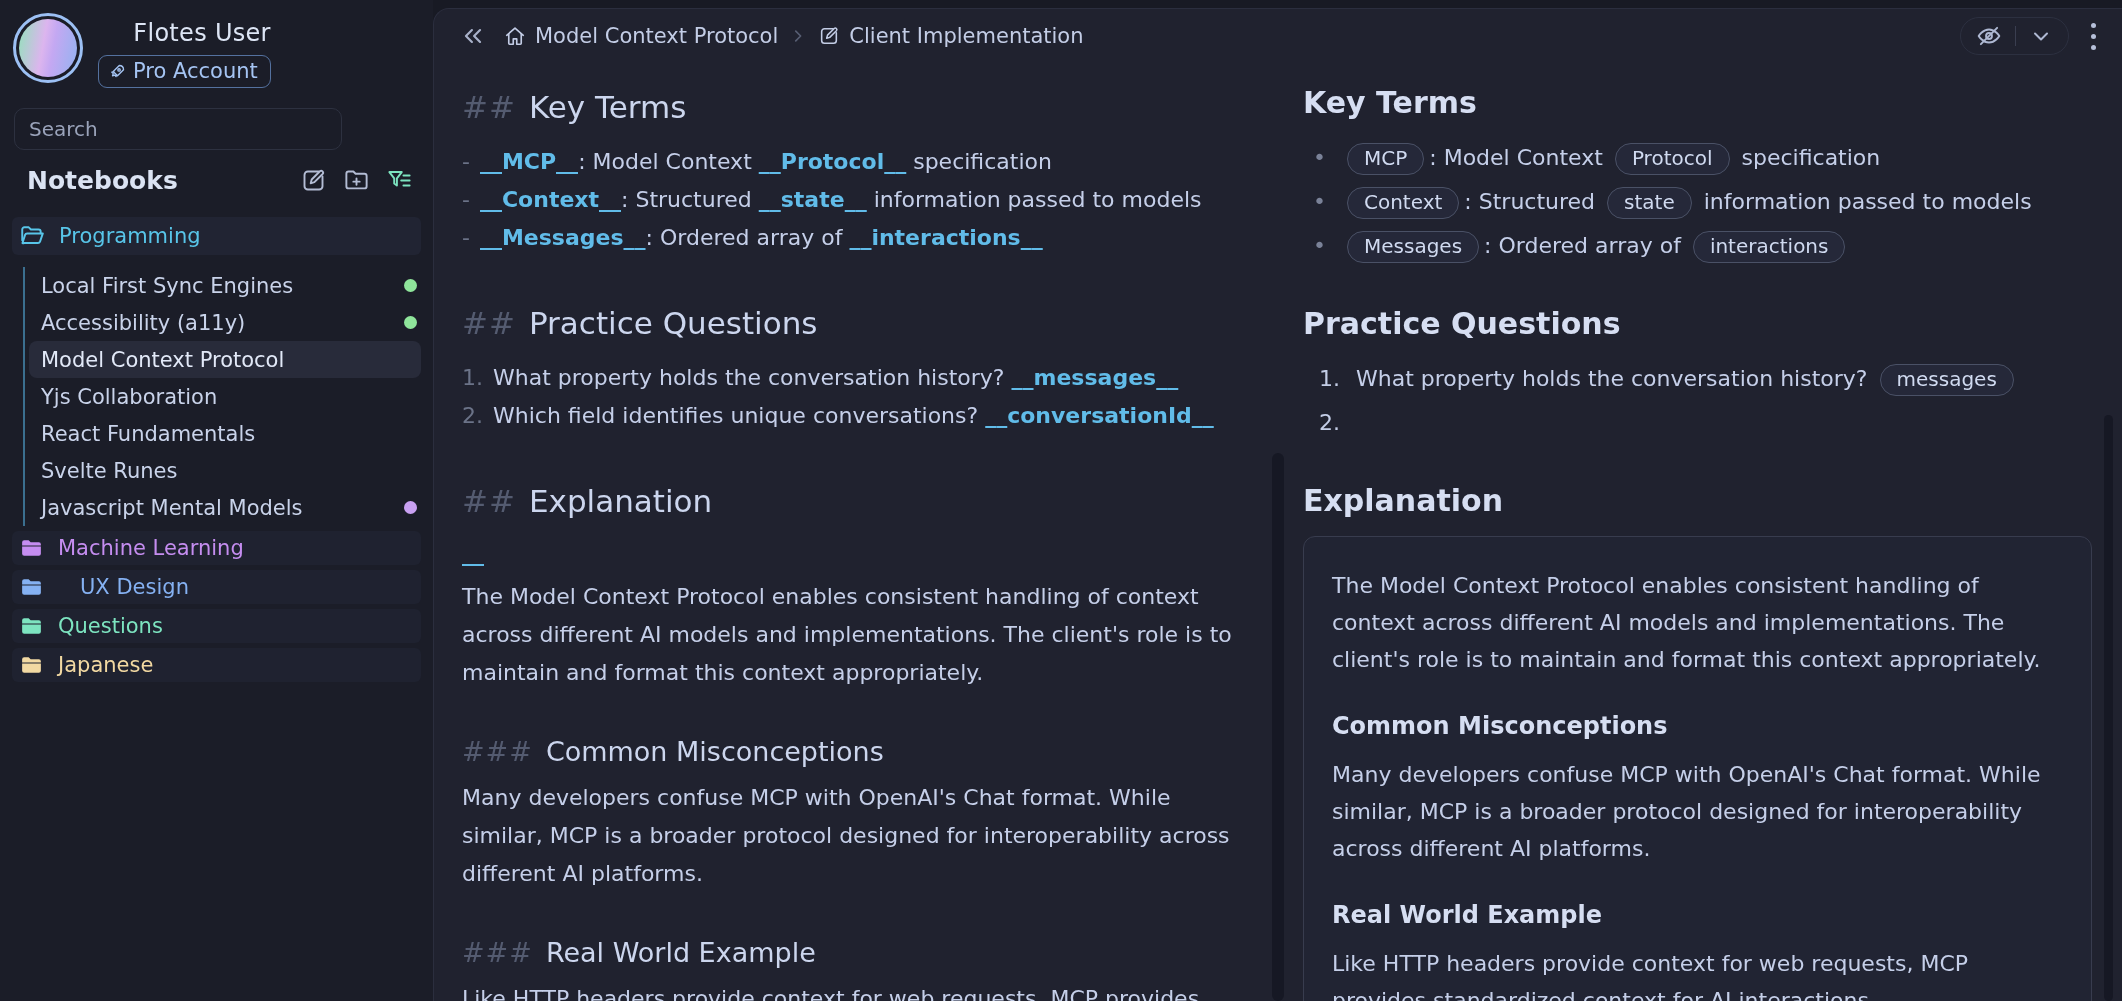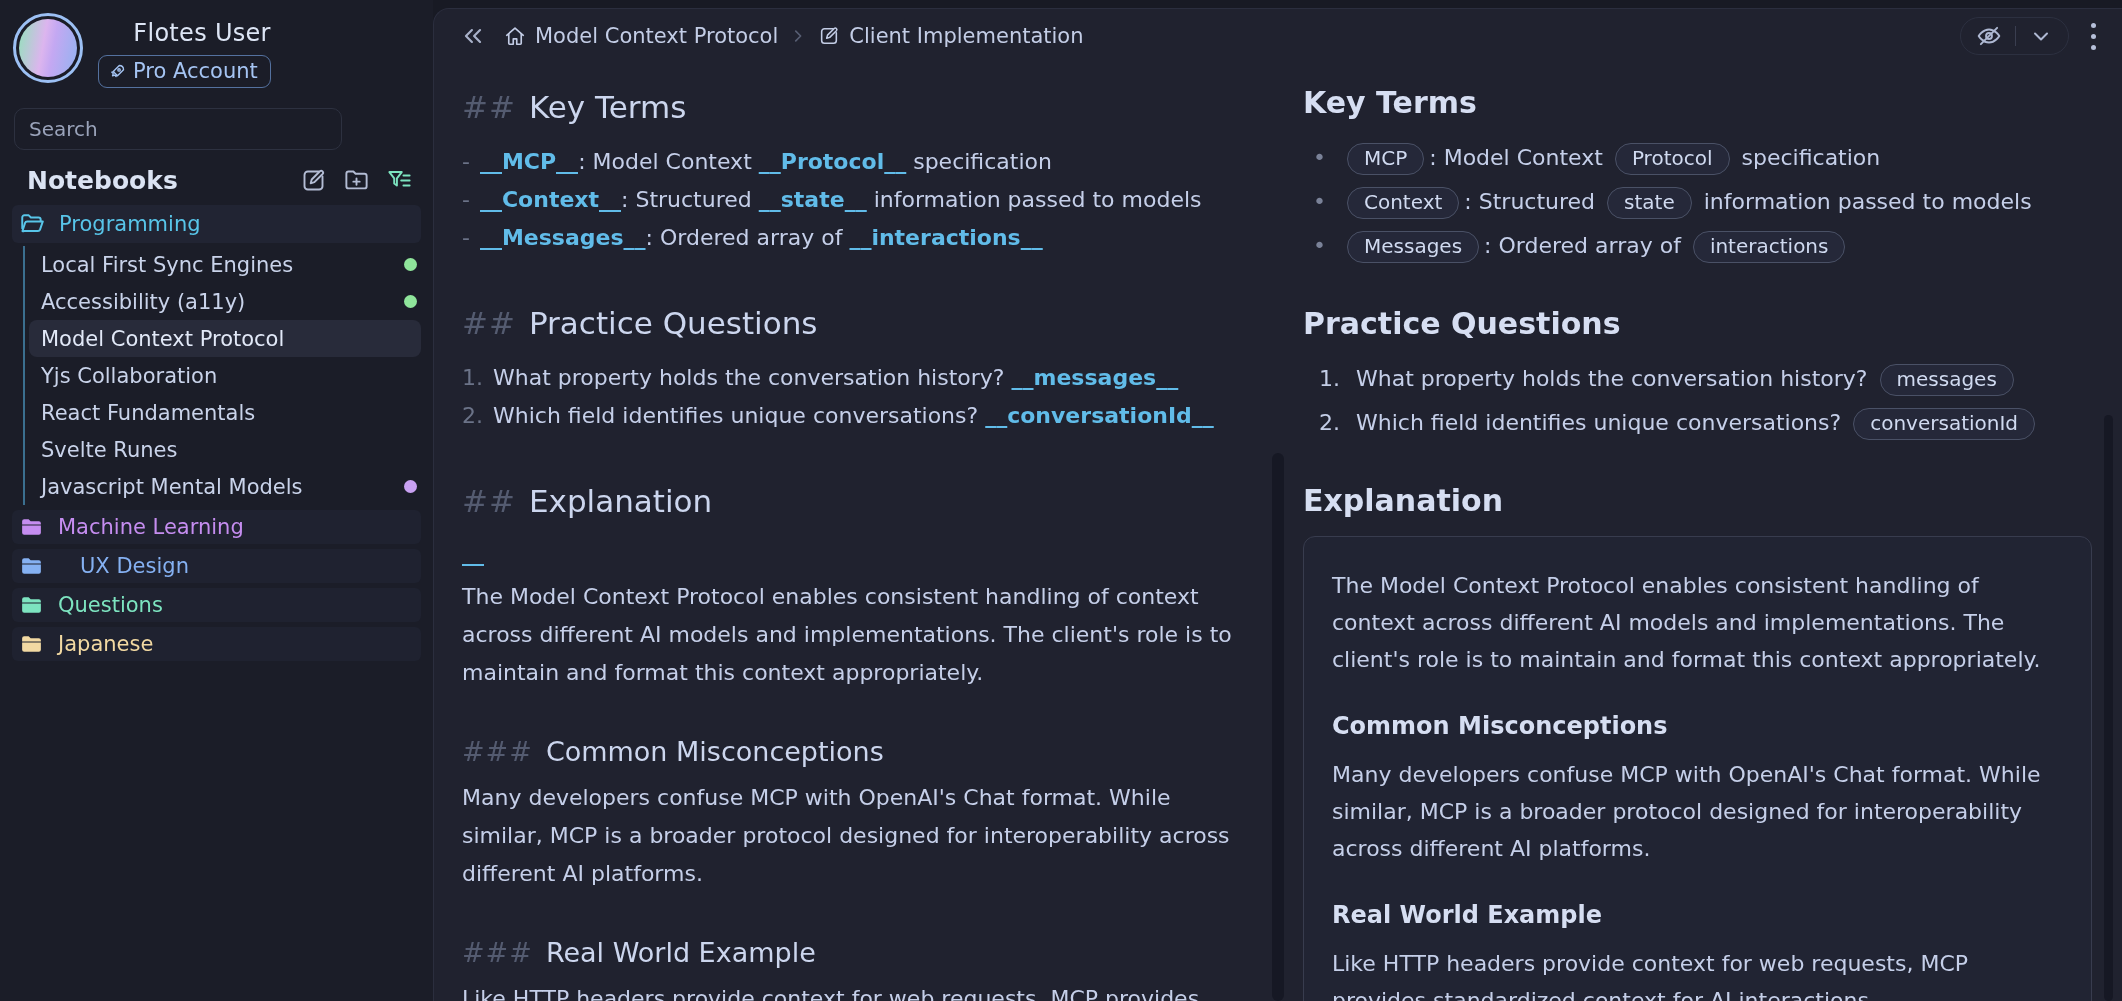--- a/index.html
+++ b/index.html
@@ -28,21 +28,21 @@
     color:#9aa3ba; font-size:20px; padding:0 14px; font-family:"DejaVu Sans", sans-serif; outline:none; }
   .search-box::placeholder { color:#9aa3ba; opacity:1; }
 
   .nb-header { position:absolute; left:27px; top:166px; right:20px; display:flex; align-items:center; }
   .nb-title { font-size:25px; font-weight:bold; color:#dbe3f3; }
   .nb-actions { margin-left:auto; display:flex; align-items:center; gap:16px; color:#b3bcd4; }
   .nb-actions .filter { color:#7de4c0; }
 
   .tree { position:absolute; left:0; top:205px; right:0; font-size:21px; }
   .parent-row { display:flex; align-items:center; gap:14px; height:38px;
-    margin:0 12px; padding-left:7px; background:#212433; border-radius:6px; color:#58c5e9; }
+    margin:12px 12px; padding-left:7px; background:#212433; border-radius:6px; color:#58c5e9; }
   .children { margin-left:23px; border-left:2px solid #3b6f8f; padding-left:16px; margin-top:3px; }
   .tree-row { display:flex; align-items:center; height:37px; color:#c9d3ea; }
   .tree-row.selected { background:#282b3a; border-radius:8px; margin-left:-12px; padding-left:12px; margin-right:12px; color:#e2e9f8; }
   .dot { width:13px; height:13px; border-radius:50%; margin-left:auto; margin-right:16px; flex:0 0 auto; }
   .dot.green { background:#8fe59b; }
   .dot.purple { background:#c9a1f2; }
   .folders { margin-top:5px; }
   .folder-row { display:flex; align-items:center; gap:14px; height:34px;
     margin:5px 12px; padding-left:7px; background:#1f2230; border-radius:6px; }
 
@@ -338,21 +338,20 @@
         <span class="pv-marker bullet">•</span>
         <span class="parts"><span class="pill">Messages</span><span class="txt">: Ordered array of </span><span class="pill">interactions</span></span>
       </div>
       <div class="pv-h2">Practice Questions</div>
       <div class="pv-line">
         <span class="pv-marker num">1.</span>
         <span class="parts"><span class="txt">What property holds the conversation history? </span><span class="pill">messages</span></span>
       </div>
       <div class="pv-line">
         <span class="pv-marker num">2.</span>
-        <span class="parts"><span class="txt">Which field identifies unique conversations? </span><span class="pill">conversationId</span></span>
       </div>
       <div class="pv-h2">Explanation</div>
       <div class="study-card">
         <p class="pv-p">The Model Context Protocol enables consistent handling of context across different AI models and implementations. The client's role is to maintain and format this context appropriately.</p>
         <div class="pv-h3">Common Misconceptions</div>
         <p class="pv-p">Many developers confuse MCP with OpenAI's Chat format. While similar, MCP is a broader protocol designed for interoperability across different AI platforms.</p>
         <div class="pv-h3">Real World Example</div>
         <p class="pv-p">Like HTTP headers provide context for web requests, MCP provides standardized context for AI interactions.</p>
       </div>
     </div>

